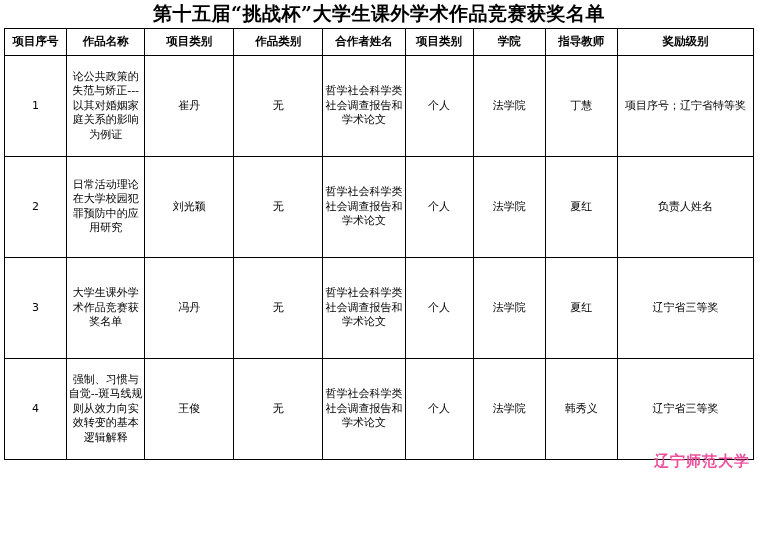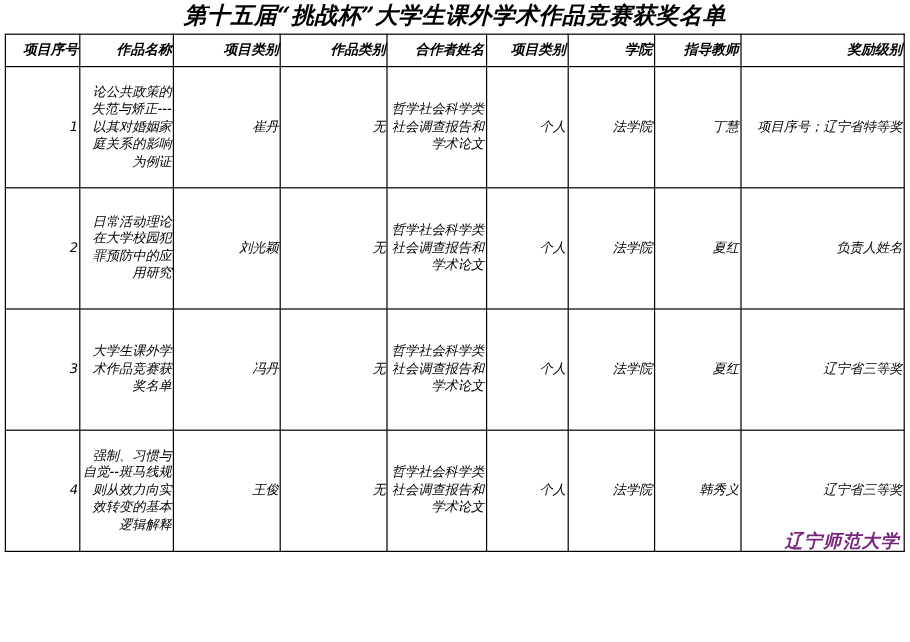--- a/index.html
+++ b/index.html
@@ -13,21 +13,20 @@
     font-family: "DejaVu Sans", "Liberation Sans", sans-serif;
     color: #000000;
     position: relative;
     overflow: hidden;
   }
   .page {
     width: 758px;
     height: 472px;
     position: relative;
     box-sizing: border-box;
-    font-style: italic;
   }
   .doc-title {
     text-align: center;
     font-family: "DejaVu Serif", "Liberation Serif", serif;
     font-weight: bold;
     font-size: 19px;
     letter-spacing: 0.5px;
     padding: 3px 0 4px 0;
     line-height: 1.1;
     white-space: nowrap;
@@ -35,21 +34,21 @@
   table.award-table {
     border-collapse: collapse;
     table-layout: fixed;
     width: 750px;
     margin: 0 4px;
     border: 1px solid #000;
   }
   table.award-table th,
   table.award-table td {
     border: 1px solid #000;
-    text-align: right;
+    text-align: center;
     vertical-align: middle;
     font-size: 11px;
     line-height: 1.32;
     padding: 2px 1px;
     word-break: break-all;
     font-family: "DejaVu Sans", "Liberation Sans", sans-serif;
   }
   table.award-table thead th {
     font-weight: bold;
     font-size: 11.5px;
@@ -76,25 +75,25 @@
     padding-right: 8px;
   }
   td.award-cell {
     padding-left: 18px;
     padding-right: 18px;
   }
   .row-tall td { height: 96px; }
   .watermark {
     position: absolute;
     right: 8px;
-    bottom: 11px;
+    bottom: 1px;
     font-family: "DejaVu Serif", "Liberation Serif", serif;
     font-size: 15px;
     font-weight: bold;
-    color: #701a75;
+    color: #ec4899;
     letter-spacing: 1px;
     opacity: 0.95;
     pointer-events: none;
     user-select: none;
   }
 </style>
 </head>
 <body>
 
 <div class="page">

